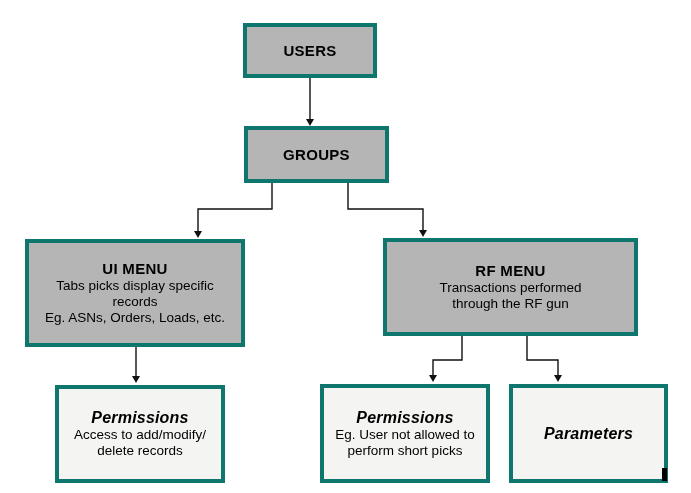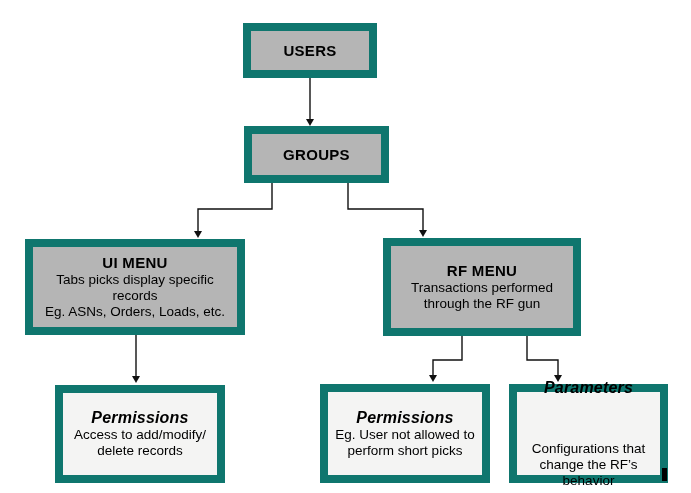--- a/index.html
+++ b/index.html
@@ -19,21 +19,21 @@
     position: absolute;
     left: 0;
     top: 0;
     width: 691px;
     height: 493px;
     pointer-events: none;
   }
   .box {
     position: absolute;
     box-sizing: border-box;
-    border: 8px solid #0f766e;
+    border: 4px solid #0f766e;
     display: flex;
     flex-direction: column;
     align-items: center;
     justify-content: center;
     text-align: center;
     color: #000000;
   }
   .box.gray  { background: #b5b5b5; }
   .box.light { background: #f4f4f3; }
   .box-title {
@@ -90,47 +90,44 @@
   </svg>
 
   <div class="box gray" style="left:243px; top:23px; width:134px; height:55px;">
     <div class="box-title">USERS</div>
   </div>
 
   <div class="box gray" style="left:244px; top:126px; width:145px; height:57px;">
     <div class="box-title">GROUPS</div>
   </div>
 
-  <div class="box gray" style="left:25px; top:239px; width:220px; height:96px;">
+  <div class="box gray" style="left:25px; top:239px; width:220px; height:108px;">
     <div class="box-title">UI MENU</div>
     <div class="box-body">Tabs picks display specific
 records
 Eg. ASNs, Orders, Loads, etc.</div>
   </div>
 
-  <div class="box gray" style="left:383px; top:238px; width:198px; height:98px;align-items:center;">
+  <div class="box gray" style="left:383px; top:238px; width:255px; height:98px;align-items:center;">
     <div class="box-title">RF MENU</div>
     <div class="box-body">Transactions performed
 through the RF gun</div>
   </div>
 
   <div class="box light" style="left:55px; top:385px; width:170px; height:98px;">
     <div class="box-title italic">Permissions</div>
     <div class="box-body">Access to add/modify/
 delete records</div>
   </div>
 
   <div class="box light" style="left:320px; top:384px; width:170px; height:99px;">
     <div class="box-title italic">Permissions</div>
     <div class="box-body">Eg. User not allowed to
 perform short picks</div>
   </div>
 
   <div class="box light" style="left:509px; top:384px; width:159px; height:99px;gap:44px;">
     <div class="box-title italic">Parameters</div>
-    <div class="box-body">Configurations that
-change the RF’s
-behavior</div>
   </div>
 
   <div class="artifact" style="left:662px; top:468px; width:5px; height:13px;"></div>
 
 </div>
 
 </body></html>

